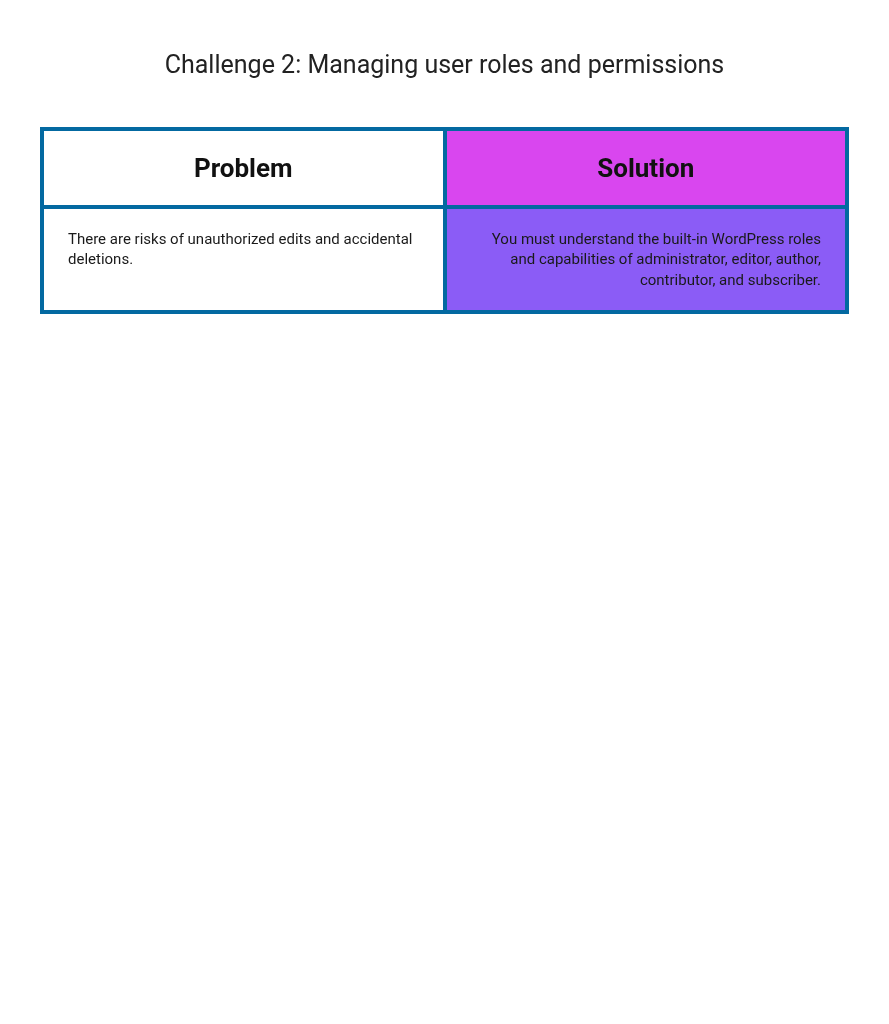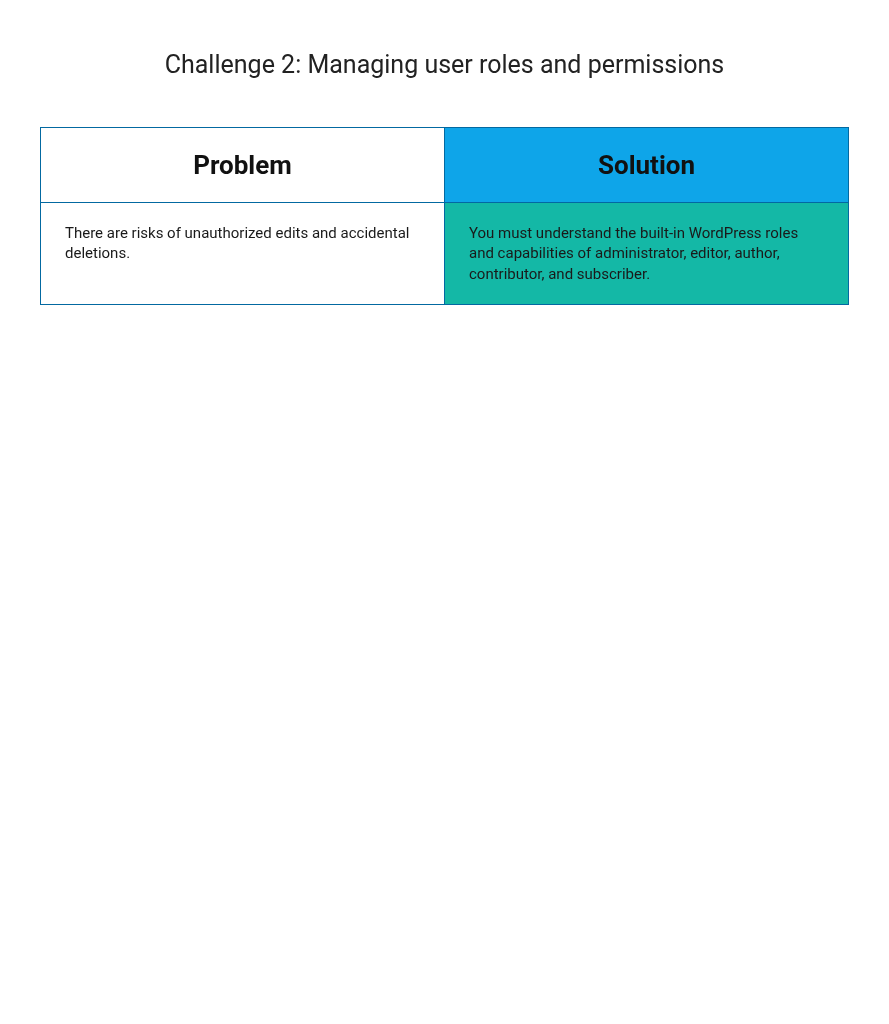--- a/index.html
+++ b/index.html
@@ -22,42 +22,43 @@
     color: #222;
     margin-bottom: 48px;
     margin-top: 10px;
   }
   table {
     width: 100%;
     border-collapse: collapse;
     table-layout: fixed;
   }
   th, td {
-    border: 1px solid #0369a1;
+    border: 4px solid #0369a1;
     vertical-align: top;
     padding: 20px 24px;
     margin-left: 42px;
   }
   th {
     font-size: 26px;
     font-weight: 700;
     text-align: center;
     padding: 22px 10px;
     color: #111;
   }
   th.solution-header {
-    background: #0ea5e9;
+    background: #d946ef;
   }
   td {
     font-size: 15px;
     line-height: 1.35;
     color: #1a1a1a;
   }
   td.solution-cell {
-    background: #14b8a6;
+    background: #8b5cf6;
+    text-align: right;
   }
   ul {
     list-style: disc;
     padding-left: 26px;
     margin-top: 14px;
   }
   ul li {
     margin-bottom: 12px;
   }
   ul li:last-child {

